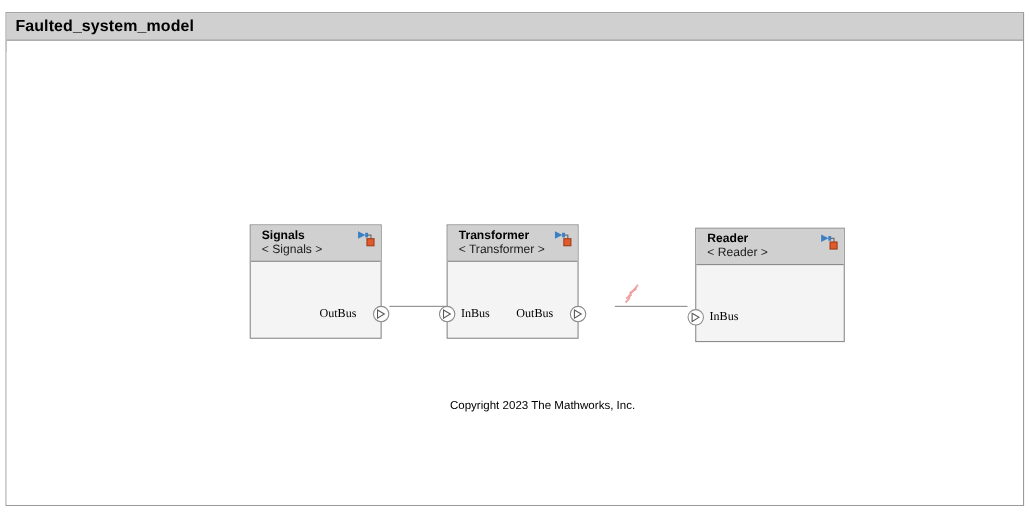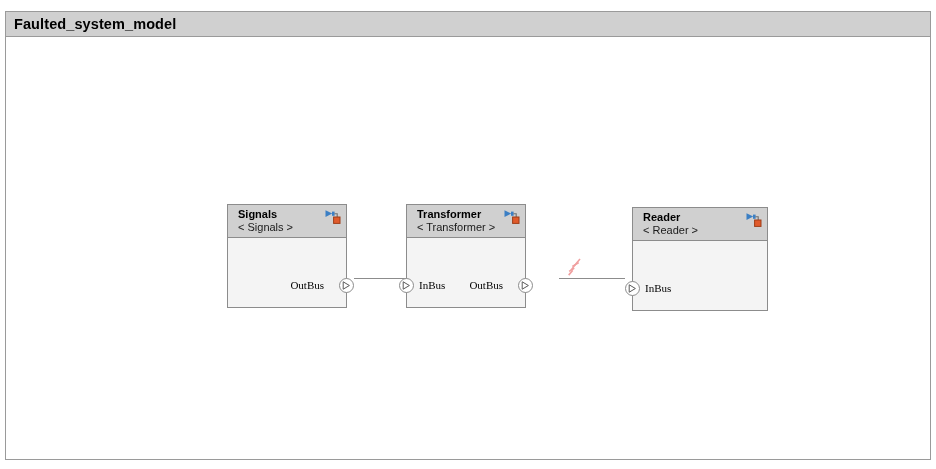--- a/index.html
+++ b/index.html
@@ -240,15 +240,16 @@
       <div class="block-body">
         <span class="port" style="left:-8px; top:40px;">
           <svg width="9" height="9" viewBox="0 0 9 9">
             <path d="M1.2 0.8 L7.4 4.5 L1.2 8.2 Z" fill="none" stroke="#5a5a5a" stroke-width="1"></path>
           </svg>
         </span>
         <span class="port-label" style="left:12px; top:41px;">InBus</span>
       </div>
     </div>
 
+    <div id="copyright" style="left:403px; top:316px;">Copyright 2023 The Mathworks, Inc.</div>
 
   </div>
 </div>
 
 </body></html>

